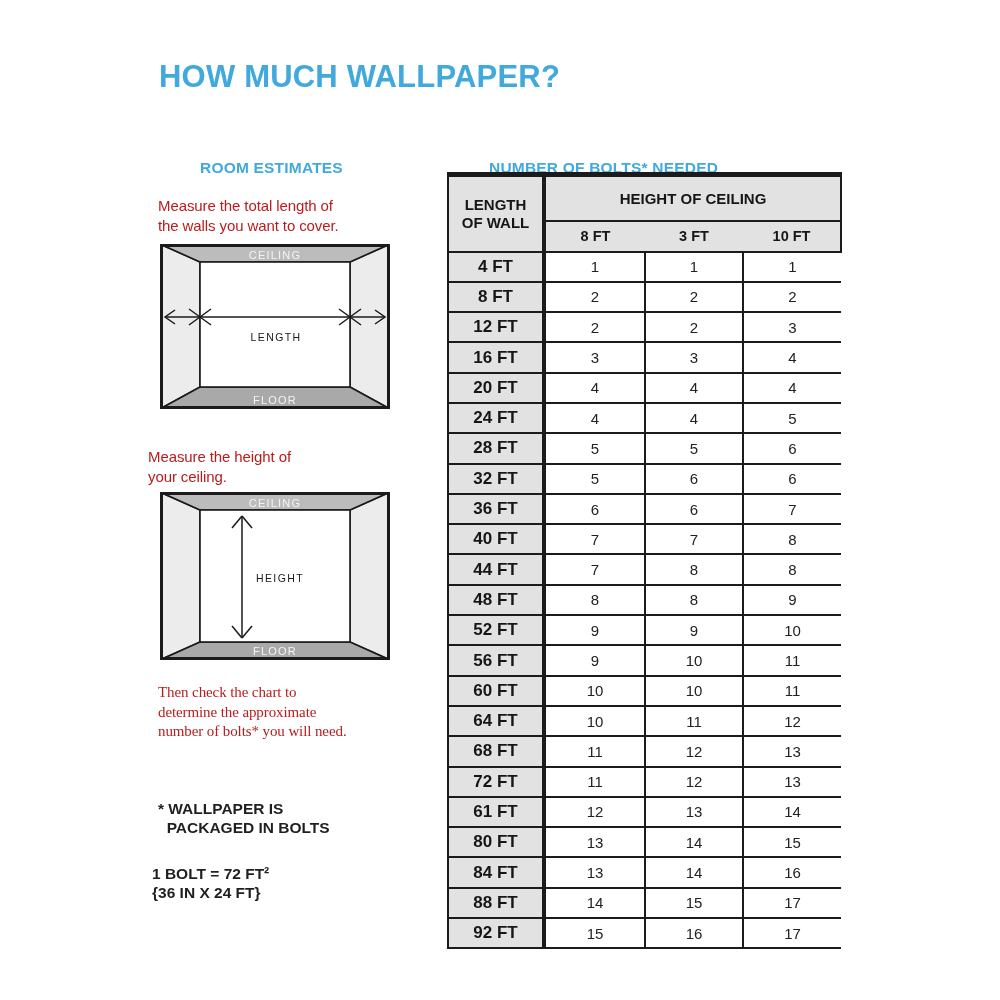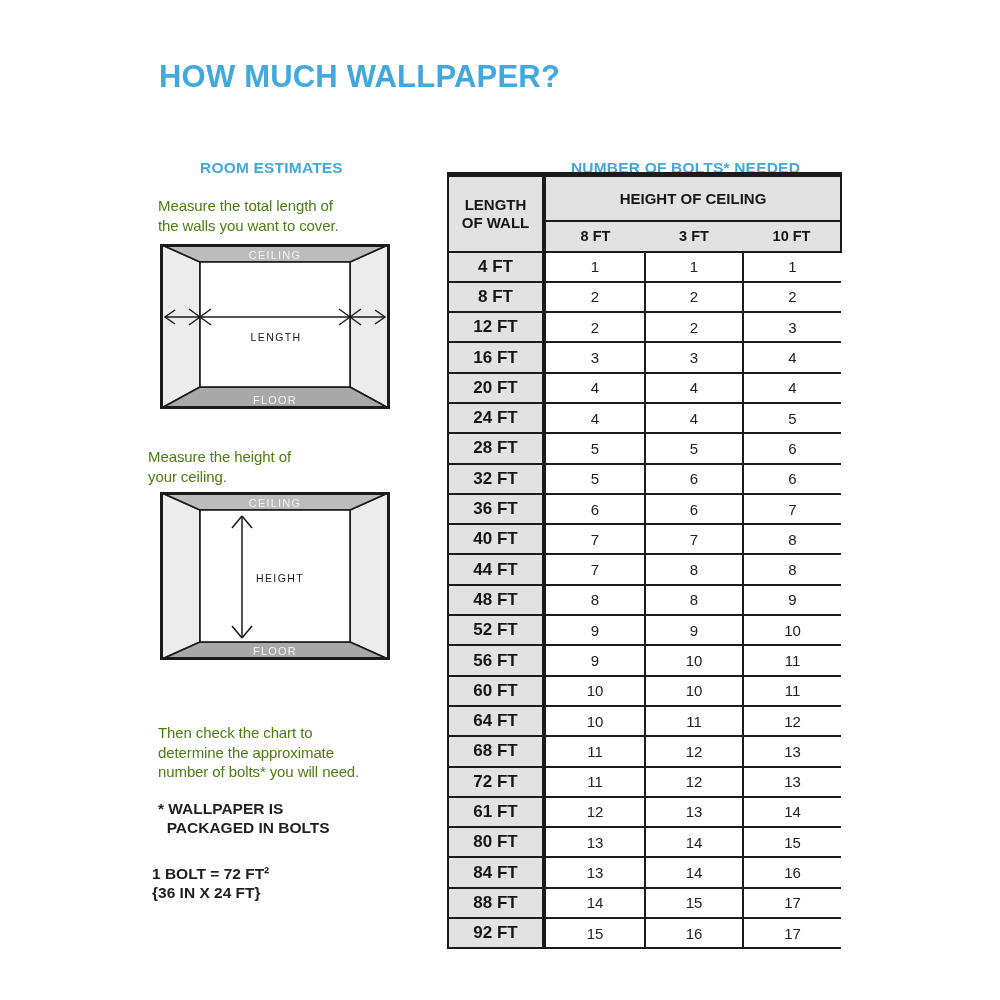--- a/index.html
+++ b/index.html
@@ -24,32 +24,32 @@
   .section-heading {
     position: absolute;
     font-size: 15.5px;
     font-weight: bold;
     letter-spacing: 0.2px;
     color: var(--accent, #42A9DC);
     white-space: nowrap;
     margin-left: 42px;
   }
   #room-heading { left: 158px; top: 146px; }
-  #table-heading { left: 447px; top: 146px; width: 393px; text-align: center; }
+  #table-heading { left: 447px; top: 146px; width: 393px; text-align: left; }
   .body-text {
     position: absolute;
     font-size: 15px;
     line-height: 19.5px;
     letter-spacing: -0.1px;
     white-space: pre-line;
-    color: #4d7c0f;
+    color: #b91c1c;
   }
   #step1 { left: 158px; top: 181px; }
   #step2 { left: 148px; top: 432px; }
-  #step3 { left: 158px; top: 708px; }
+  #step3 { left: 158px; top: 668px; font-family: Liberation Serif, serif; }
   .bold-note {
     position: absolute;
     font-size: 15.5px;
     font-weight: bold;
     line-height: 19.5px;
     color: #1f1f1f;
   }
   #footnote { left: 158px; top: 783px; white-space: pre-wrap; }
   #boltinfo { left: 152px; top: 848px; white-space: pre-line; }
   .diagram { position: absolute; }

